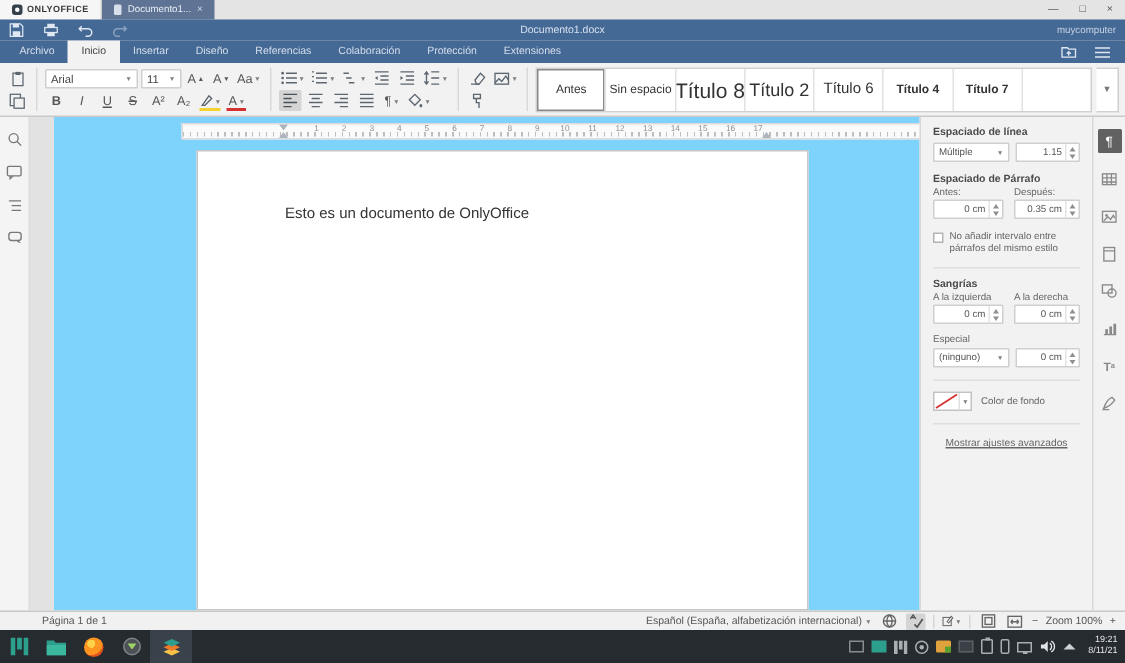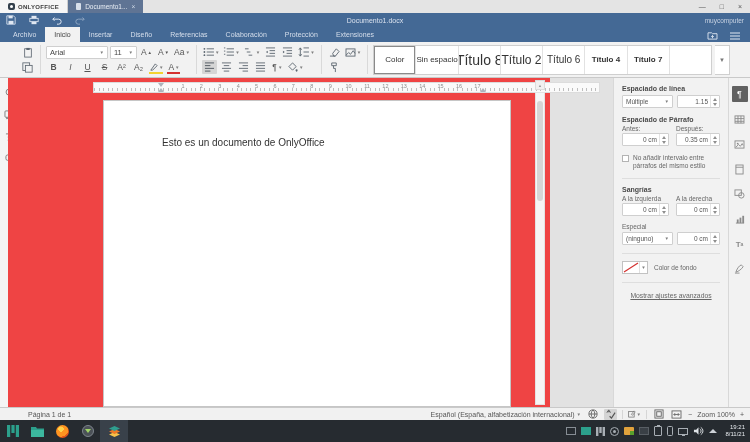--- a/index.html
+++ b/index.html
@@ -31,21 +31,21 @@
 
   
   .menubar{position:absolute;top:27px;left:0;width:750px;height:15px;background:#446995;
     display:flex;align-items:stretch;padding-left:4px;}
   .mtab{display:flex;align-items:center;padding:0 9px;font-size:7px;color:#d6dfec;}
   .mtab.active{background:#f2f2f2;color:#444;}
   .menuicons{margin-left:auto;display:flex;align-items:center;gap:12px;padding-right:10px;}
 
   
   .toolbar{position:absolute;top:42px;left:0;width:750px;height:36px;background:#f2f2f2;
-    border-bottom:1px solid #c9c9c9;display:flex;align-items:stretch;padding:2px 20px;gap:3px;}
+    border-bottom:1px solid #c9c9c9;display:flex;align-items:stretch;padding:2px 4px;gap:3px;}
   .cluster{display:flex;flex-direction:column;justify-content:space-between;padding:1px 0;}
   .trow{display:flex;align-items:center;gap:2px;height:14px;}
   .tb{height:14px;min-width:15px;padding:0 1px;display:flex;align-items:center;justify-content:center;
     color:#555;font-size:8.5px;gap:1px;border-radius:1px;}
   .tb .dd{font-size:4.5px;color:#808080;}
   .tb.on{background:#d5d5d5;}
   .tb svg{display:block;}
   .vsep{width:1px;background:#d9d9d9;margin:1px 2px;}
   .combo{height:13px;background:#fff;border:1px solid #cfcfcf;border-radius:1px;font-size:7.5px;color:#444;
     display:flex;align-items:center;justify-content:space-between;padding:0 3px;gap:3px;}
@@ -64,21 +64,21 @@
   .sitem.sel{box-shadow:inset 0 0 0 1px #8a8a8a;}
   .s-n{font-size:8px;} .s-t1{font-size:14px;} .s-t2{font-size:12px;} .s-t3{font-size:10px;} .s-t4{font-size:8px;font-weight:bold;}
   .galmore{width:15px;align-self:center;height:30px;background:#fff;border:1px solid #cfcfcf;border-left:none;
     display:flex;align-items:center;justify-content:center;color:#777;font-size:6px;}
 
   
   .leftbar{position:absolute;left:0;top:78px;width:20px;height:329px;background:#f4f4f4;
     border-right:1px solid #ddd;display:flex;flex-direction:column;align-items:center;padding-top:9px;gap:10px;}
   .leftbar .lic{width:12px;height:12px;display:flex;align-items:center;justify-content:center;color:#777;}
 
-  .canvas{position:absolute;left:8px;top:78px;width:542px;height:329px;background:#ef4444;}
+  .canvas{position:absolute;left:36px;top:78px;width:593px;height:329px;background:#7dd3fc;}
   .ruler{position:absolute;left:85px;top:4px;width:507px;height:11px;background:#fafafa;border:1px solid #dcdcdc;}
   .ruler .ticks{position:absolute;left:0;right:0;bottom:1px;height:3px;
     background:repeating-linear-gradient(to right,#bdbdbd 0 1px,transparent 1px 4.6px);}
   .rnums{position:absolute;left:0;top:0;right:0;height:7px;}
   .rnums span{position:absolute;top:0;font-size:5.5px;color:#8d8d8d;transform:translateX(-50%);}
   .rmark{position:absolute;width:0;height:0;}
   .rm-first{left:64px;top:0;border-left:3px solid transparent;border-right:3px solid transparent;border-top:4px solid #aeb4bc;}
   .rm-hang{left:64px;bottom:0;border-left:3px solid transparent;border-right:3px solid transparent;border-bottom:4px solid #aeb4bc;}
   .rm-right{left:386px;bottom:0;border-left:3px solid transparent;border-right:3px solid transparent;border-bottom:4px solid #aeb4bc;}
   .page{position:absolute;left:95px;top:22px;width:408px;height:307px;background:#fff;border:1px solid #c6c6c6;}
@@ -400,21 +400,21 @@
           <svg width="10" height="11" viewBox="0 0 11 12">
               <path d="M3,1 h5 v3 h-5 z" fill="none" stroke="#5c6670"></path>
               <path d="M5,4 v3 h2 v4" fill="none" stroke="#5c6670"></path>
             </svg>
         </span>
       </div>
     </div>
     <div class="vsep"></div>
 
     <div class="stylebox">
-      <div class="sitem s-n sel">Color</div>
+      <div class="sitem s-n sel">Antes</div>
       <div class="sitem s-n">Sin espacio</div>
       <div class="sitem s-t1">Título 8</div>
       <div class="sitem s-t2">Título 2</div>
       <div class="sitem s-t3">Título 6</div>
       <div class="sitem s-t4">Título 4</div>
       <div class="sitem s-t4">Título 7</div>
       <div class="sitem s-n"></div>
     </div>
     <div class="galmore">
         <span>▼</span>

